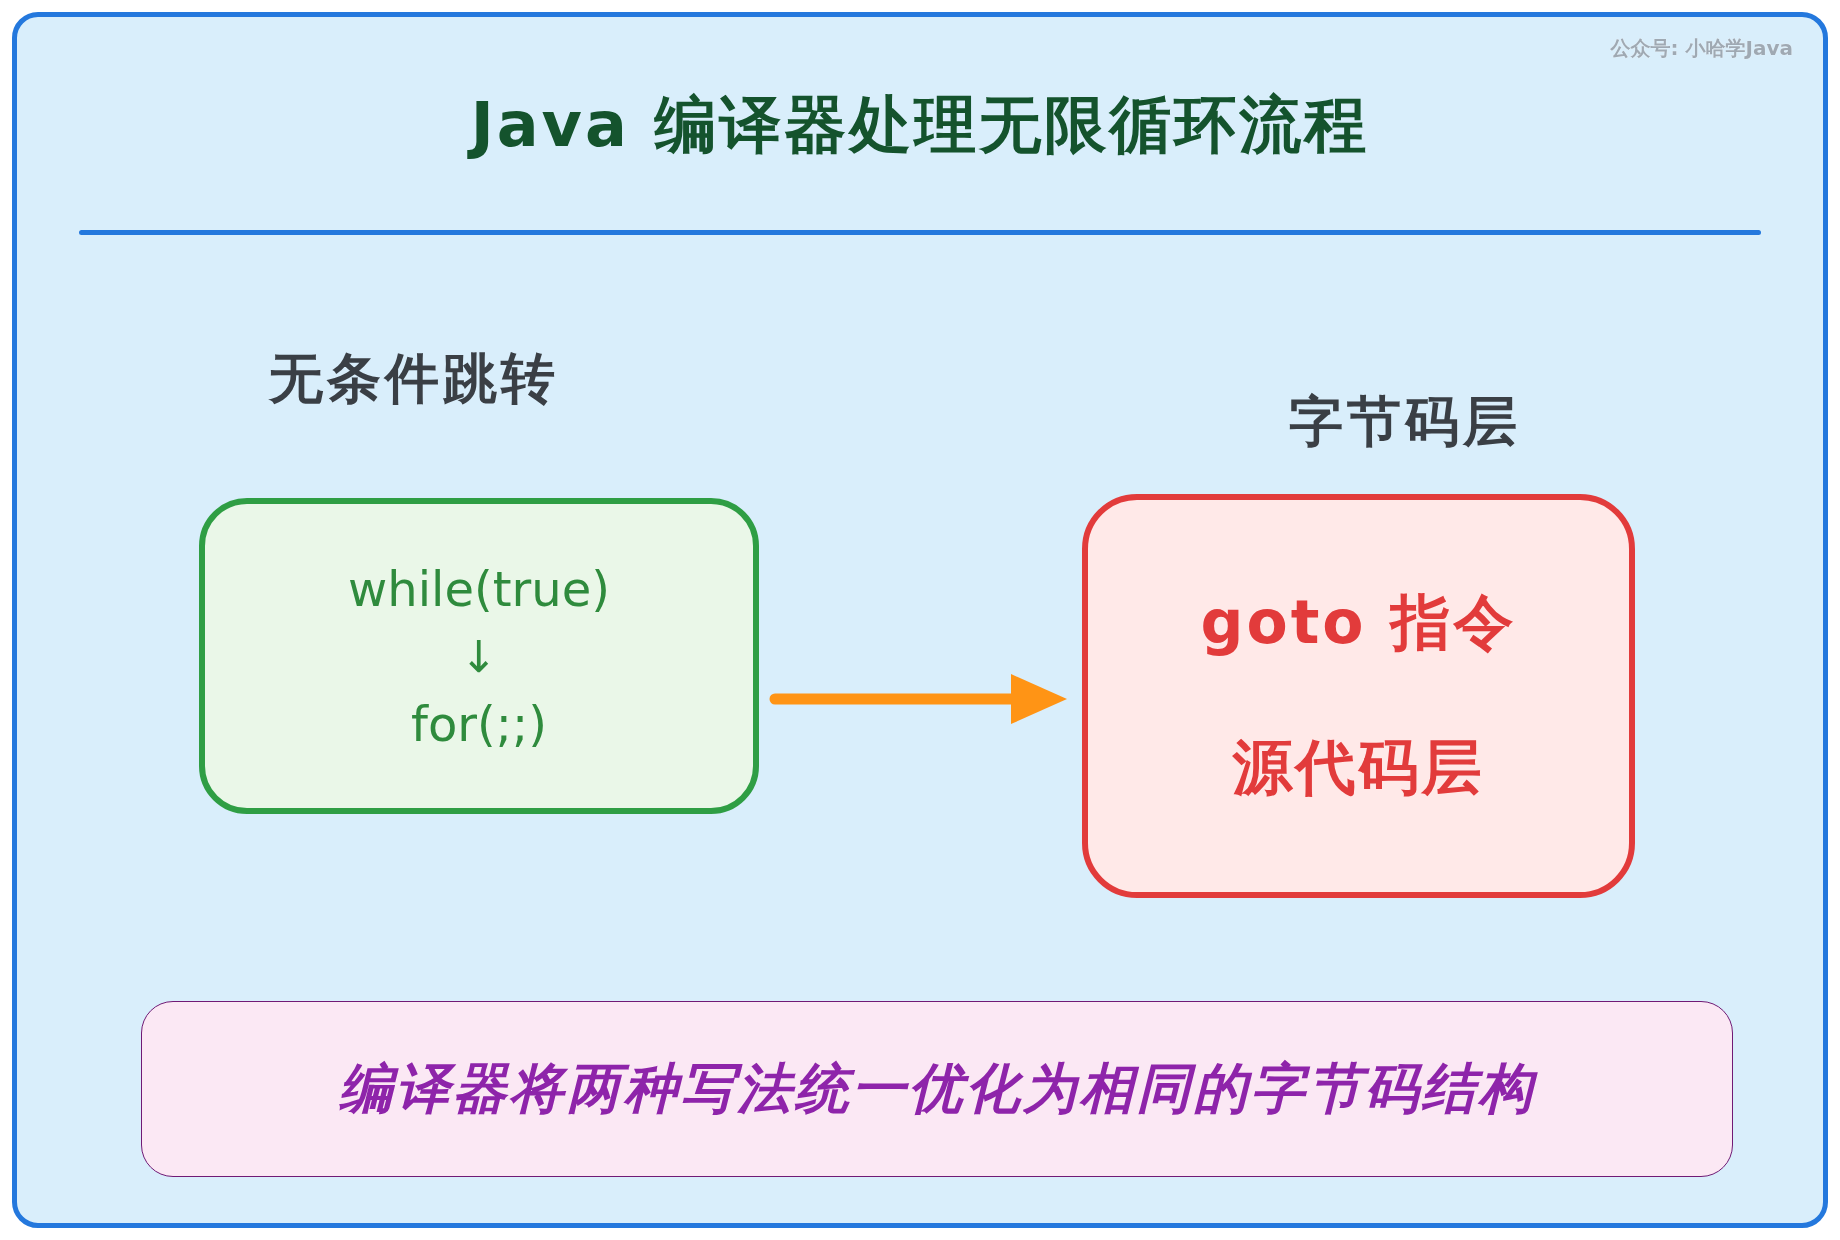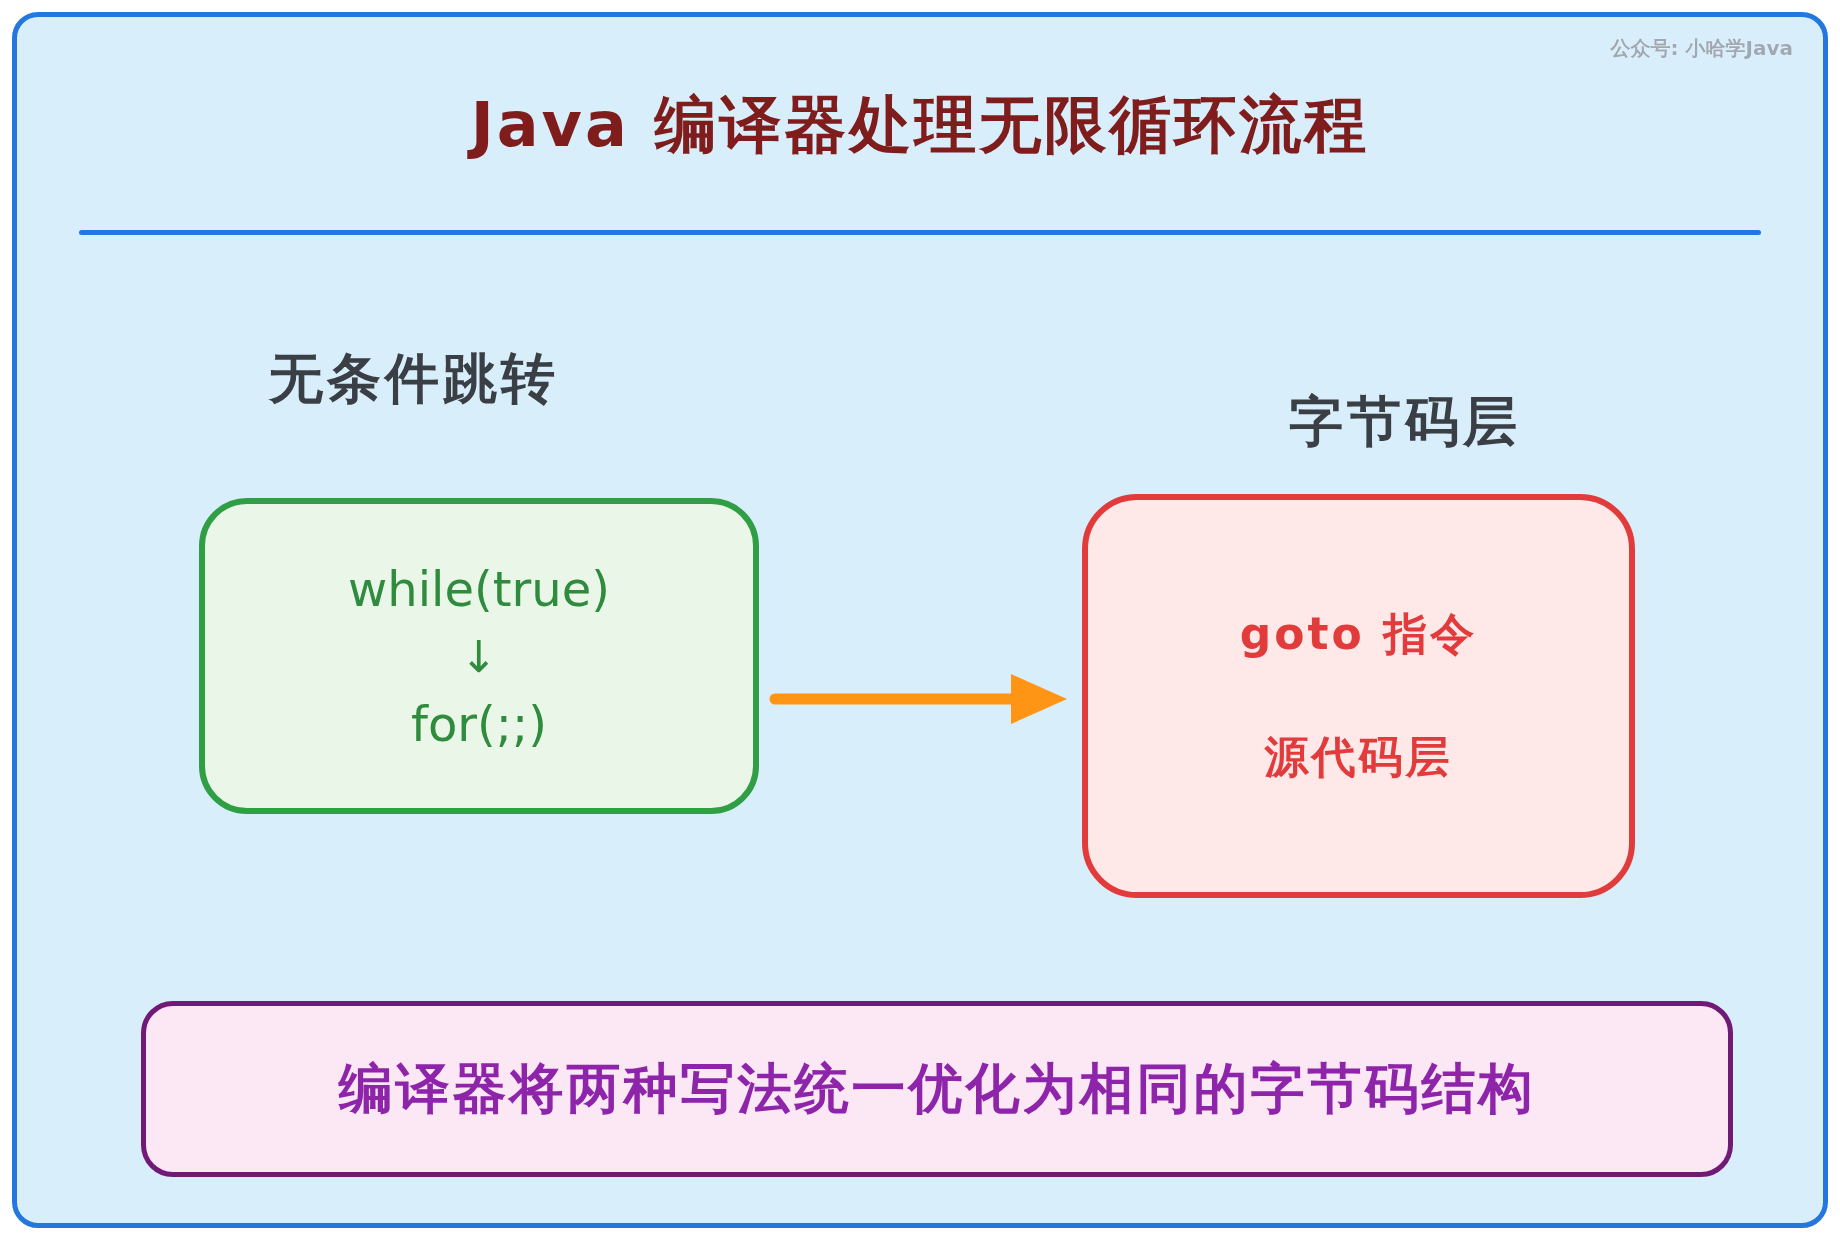--- a/index.html
+++ b/index.html
@@ -35,21 +35,21 @@
   .title {
     position: absolute;
     top: 66px;
     left: 0;
     right: 0;
     margin: 0;
     text-align: center;
     font-size: 62px;
     font-weight: bold;
     letter-spacing: 3px;
-    color: #7f1d1d;
+    color: #14532d;
   }
   .divider {
     position: absolute;
     top: 213px;
     left: 62px;
     right: 62px;
     height: 0;
     border-top: 5px solid #2478dd;
     border-radius: 3px;
   }
@@ -100,42 +100,43 @@
   .box.red {
     left: 1065px;
     top: 477px;
     width: 553px;
     height: 404px;
     border: 6px solid #e23b3b;
     border-radius: 55px;
     background: #ffe9e8;
     gap: 64px;
     color: #e23b3b;
-    font-size: 44px;
+    font-size: 60px;
     font-weight: bold;
     letter-spacing: 3px;
   }
   .footer-box {
     position: absolute;
     left: 124px;
     top: 984px;
     width: 1592px;
     height: 176px;
     box-sizing: border-box;
-    border: 5px solid #701a75;
+    border: 1px solid #701a75;
     border-radius: 32px;
     background: #fbe8f4;
     display: flex;
     justify-content: center;
     align-items: center;
     color: #8e24aa;
     font-size: 54px;
     font-weight: bold;
     letter-spacing: 3px;
     white-space: nowrap;
+    font-style: italic;
   }
 </style>
 </head>
 <body>
 
 <div class="canvas">
 
   <div class="watermark">
     <div>公众号: 小哈学Java</div>
   </div>

